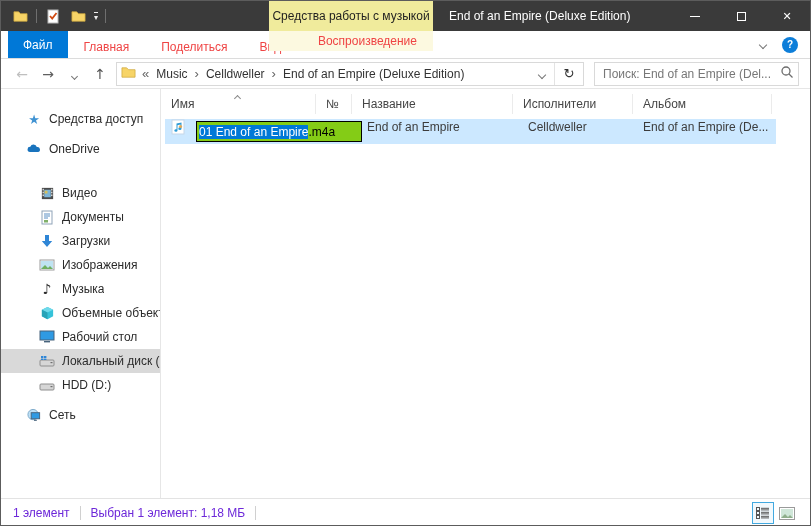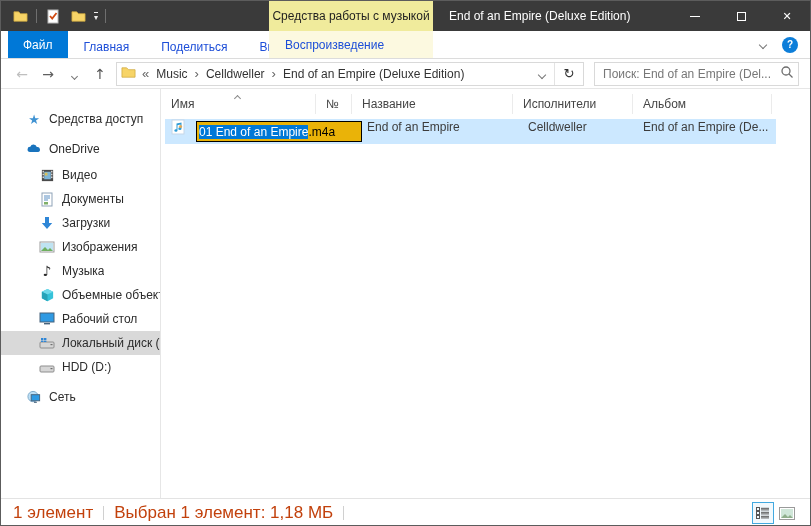--- a/index.html
+++ b/index.html
@@ -23,22 +23,22 @@
   .qat-chev{font-size:8px;color:#eee;border-top:1px solid #eee;line-height:7px;padding-top:1px}
   .ctx-title{position:absolute;left:268px;top:0;width:164px;height:30px;background:var(--contextual_yellow);color:#1f1f1f;font-size:12px;display:flex;align-items:center;justify-content:center}
   .win-title{position:absolute;left:448px;top:0;height:30px;line-height:30px;font-size:12px;color:#fff;white-space:nowrap}
   .win-controls{position:absolute;right:0;top:0;height:30px;display:flex}
   .win-btn{width:46px;height:30px;display:flex;align-items:center;justify-content:center;color:#fff;font-size:11px}
   .min-glyph{width:10px;border-bottom:1px solid #fff;height:1px;display:inline-block}
   .max-glyph{width:9px;height:9px;border:1px solid #fff;display:inline-block}
 
   
   .tabrow{height:28px;background:#fff;border-bottom:1px solid #dcdcdc;position:relative;display:flex;align-items:stretch;padding-left:7px;font-size:12px}
-  .ctx-pale{position:absolute;left:268px;top:0;width:164px;height:27px;background:var(--contextual_pale);display:flex;align-items:center;justify-content:flex-start}
-  .tab{display:flex;align-items:center;padding:16px 16px;color:#1d4ed8}
+  .ctx-pale{position:absolute;left:268px;top:0;width:164px;height:20px;background:var(--contextual_pale);display:flex;align-items:center;justify-content:flex-end}
+  .tab{display:flex;align-items:center;padding:16px 16px;color:#ef4444}
   .tab.file{background:var(--accent_blue);color:#fff;padding:0 15px}
   .ribbon-right{position:absolute;right:0;top:0;height:27px;display:flex;align-items:center;gap:16px;padding-right:12px}
   .chv{display:inline-block;width:6px;height:6px;border-right:1px solid #777;border-bottom:1px solid #777}
   .chv.down{transform:rotate(45deg)}
   .chv.up{transform:rotate(-135deg);border-color:#8a8a8a}
   .help-btn{width:16px;height:16px;border-radius:50%;background:#0d7ed9;color:#fff;font-size:10px;font-weight:bold;display:flex;align-items:center;justify-content:center}
 
   
   .navbar{height:30px;background:#fff;border-bottom:1px solid #e6e6e6;display:flex;align-items:center;font-size:12px}
   .nav-arrows{display:flex;align-items:center;gap:0;padding-left:8px}
@@ -55,40 +55,40 @@
   .searchbox input::placeholder{color:#777;opacity:1}
 
   
   .main{display:flex;height:409px}
   .sidebar{width:160px;border-right:1px solid #e6e6e6;padding-top:18px;overflow:hidden;flex:none}
   .side-item{height:24px;display:flex;align-items:center;gap:7px;font-size:12px;color:#2b2b2b;white-space:nowrap;overflow:hidden}
   .side-item.lvl1{padding-left:25px}
   .side-item.lvl2{padding-left:38px}
   .side-item.selected{background:var(--sidebar_selected)}
   .side-item .sicon{width:16px;height:16px;flex:none;display:flex;align-items:center;justify-content:center}
-  .gap6{margin-top:6px}.gap8{margin-top:8px}.gap2{margin-top:2px}
+  .gap6{margin-top:6px}.gap8{margin-top:8px}.gap2{margin-top:20px}
   .side-label{overflow:hidden}
 
   .content{flex:1;position:relative}
   .listheader{height:30px;display:flex;align-items:center;font-size:12px;color:#454545}
   .hcell{height:20px;line-height:20px;padding-left:10px;border-right:1px solid #ebebeb;position:relative}
   .w0{width:155px}.w1{width:36px}.w2{width:161px}.w3{width:120px}.w4{width:139px}
   .sortchv{position:absolute;left:74px;top:-7px}
 
   .filerow{height:25px;display:flex;align-items:center;background:var(--row_selection);width:611px;margin-left:4px;position:relative;font-size:12px;color:#3c3c3c}
   .filerow .cell{height:34px;line-height:25px;overflow:hidden;white-space:nowrap}
   .filerow .c-name{display:flex;align-items:center;padding-left:5px}
   .filerow .c-title,.filerow .c-art{padding-left:11px}
   .filerow .c-alb{padding-left:6px}
-  .editbox{position:absolute;left:31px;top:2px;width:166px;height:21px;background:#eab308;border:1px solid #000;display:flex;align-items:center;padding:0 2px;font-size:12px;white-space:nowrap;overflow:hidden}
+  .editbox{position:absolute;left:31px;top:2px;width:166px;height:21px;background:#84cc16;border:1px solid #000;display:flex;align-items:center;padding:0 2px;font-size:12px;white-space:nowrap;overflow:hidden}
   .editbox .sel{background:var(--accent_blue);color:#fff}
   .editbox .ext{color:#000}
 
   
-  .statusbar{height:29px;border-top:1px solid #e3e3e3;display:flex;align-items:center;font-size:17px;color:#c2410c;padding:0 12px;gap:10px;background:#fff}
+  .statusbar{height:29px;border-top:1px solid #e3e3e3;display:flex;align-items:center;font-size:12px;color:#6d28d9;padding:0 12px;gap:10px;background:#fff}
   .st-sep{width:1px;height:14px;background:#d0d0d0}
   .view-btns{margin-left:auto;display:flex;gap:2px}
   .view-btn{width:22px;height:22px;display:flex;align-items:center;justify-content:center}
   .view-btn.selected{border:1px solid #42a9e0;background:#f2f9fd}
 </style>
 </head>
 <body>
 
 <div class="window">
 

